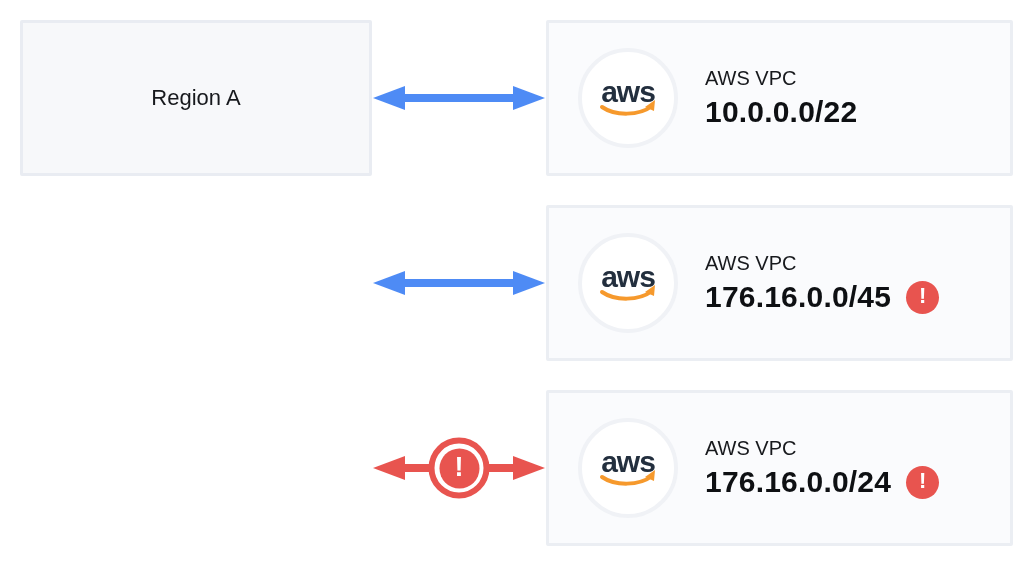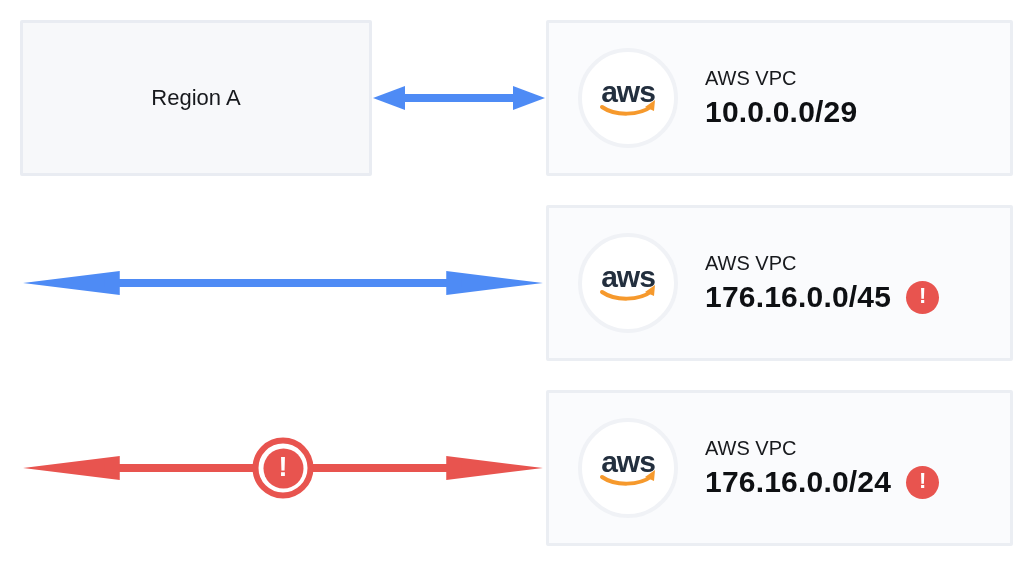--- a/index.html
+++ b/index.html
@@ -13,21 +13,21 @@
     --card-bg:#fafbfd;
     --card-border:#ebeef3;
     --text-dark:#17191d;
   }
   *{box-sizing:border-box;margin:0;padding:0;}
   html,body{width:1032px;height:564px;background:#ffffff;overflow:hidden;
     font-family:"Liberation Sans","DejaVu Sans",sans-serif;color:var(--text-dark);}
   .canvas{
     width:1032px;height:564px;
     padding:20px 19px 18px 20px;
-    display:flex;flex-direction:column;gap:29px;
+    display:flex;flex-direction:column;gap:29px;align-items:flex-end;
   }
   .row{display:flex;align-items:stretch;height:156px;}
   
   .region-box{
     width:352px;flex:0 0 352px;
     background:var(--box-bg);
     border:3px solid var(--box-border);
     border-radius:2px;
     display:flex;align-items:center;justify-content:center;
   }
@@ -102,21 +102,21 @@
       <div class="aws-circle">
         <svg class="aws-logo-svg" viewBox="0 0 66 46">
           <text x="33" y="27" text-anchor="middle" font-size="30" font-weight="700" letter-spacing="-1" style="fill:var(--aws-navy)">aws</text>
           <path d="M7 32 C 20 41, 44 41, 57 31" stroke="var(--aws-orange)" stroke-width="4" fill="none" stroke-linecap="round"></path>
           <path d="M60 25 L59 36 L50 32 Z" fill="var(--aws-orange)"></path>
         </svg>
       </div>
       <div class="vpc-text">
         <div class="vpc-title">AWS VPC</div>
         <div class="vpc-cidr-line">
-          <span class="vpc-cidr">10.0.0.0/29</span>
+          <span class="vpc-cidr">10.0.0.0/22</span>
 
         </div>
       </div>
     </div>
   </div>
 
   <div class="row">
     <div class="link-zone" data-status="ok">
       <svg class="arrow" viewBox="0 0 174 28" preserveAspectRatio="none">
         <polygon points="1,14 33,2 33,26" fill="currentColor"></polygon>

